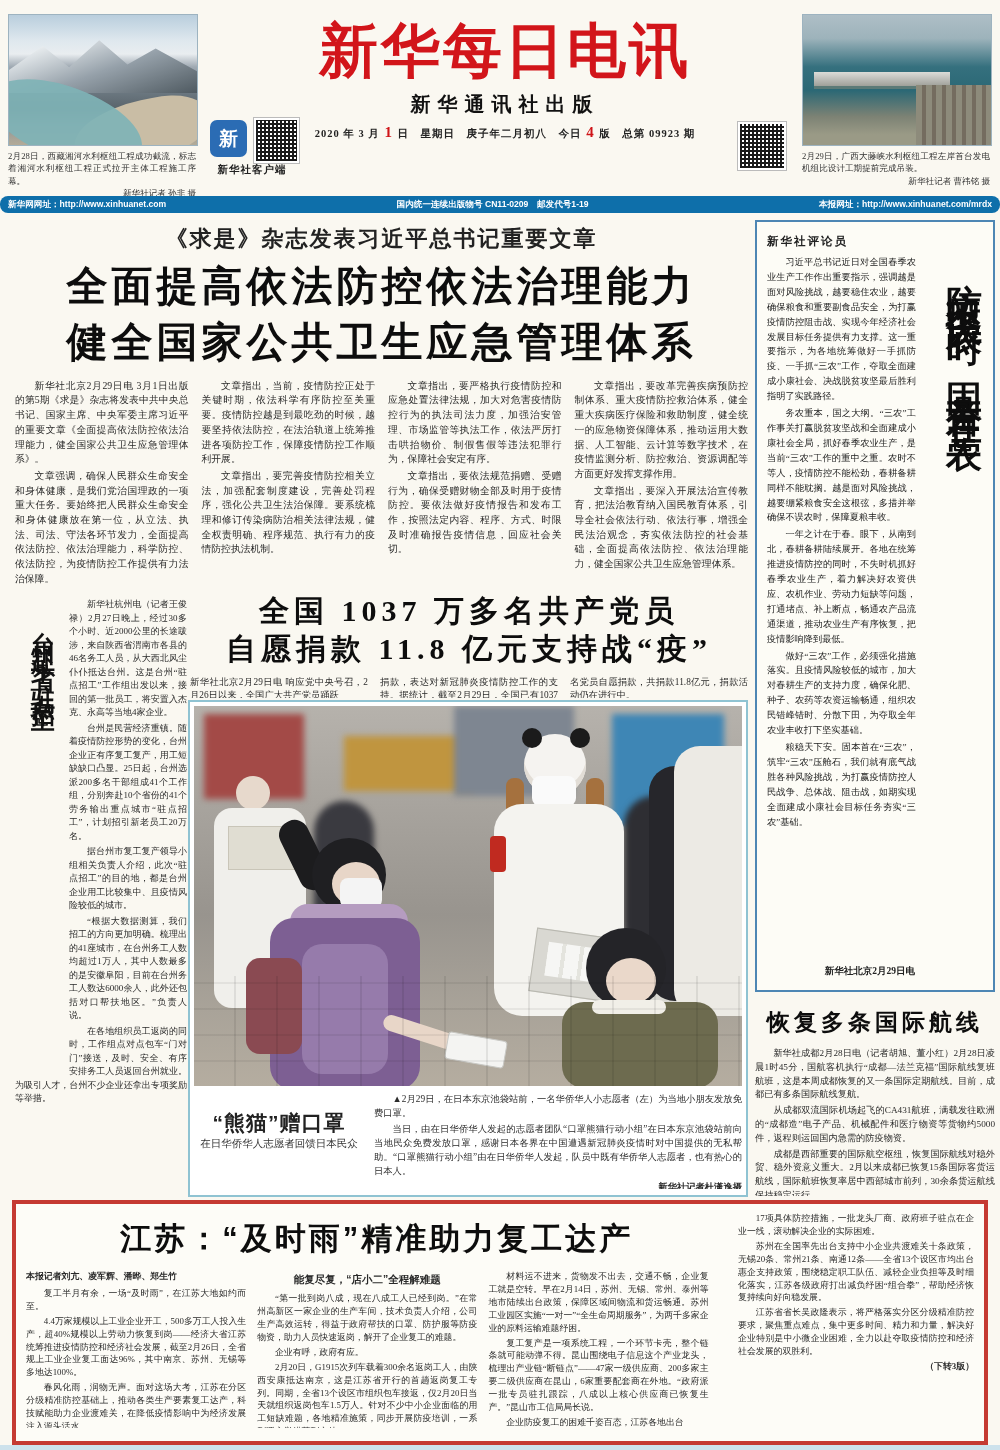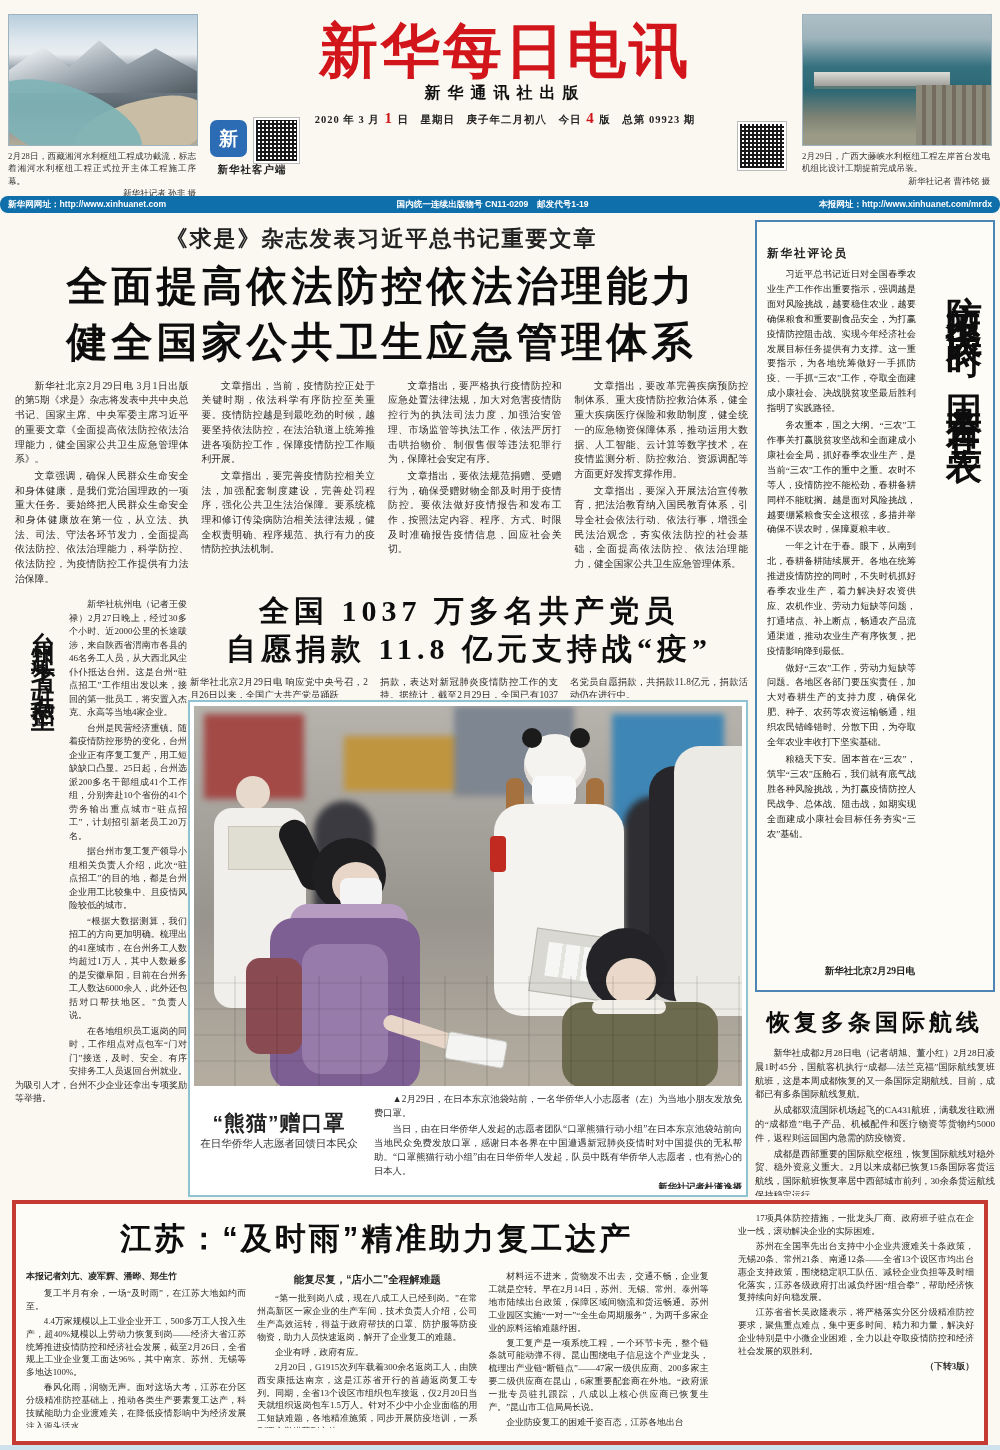--- a/index.html
+++ b/index.html
@@ -21,21 +21,21 @@
   .shore{position:absolute;right:-6%;bottom:-12%;width:72%;height:46%;background:#c9bda5;border-radius:60% 40% 50% 50%;transform:rotate(-12deg);}
   .photoR-bg{position:absolute;inset:0;background:linear-gradient(180deg,#aebec6 0%,#9db3bb 18%,#35707e 40%,#2b6875 58%,#7c8274 78%,#9a9a86 92%);}
   .dam{position:absolute;left:6%;top:44%;width:72%;height:11%;background:linear-gradient(180deg,#dcdcd8,#9fa09a);box-shadow:0 3px 0 #5c7a77;}
   .city{position:absolute;right:0;top:54%;width:40%;height:46%;background:repeating-linear-gradient(90deg,#8d8b7b 0 6px,#746c5f 6px 10px);}
   .top-caption{position:absolute;top:150px;width:188px;font-size:8.6px;line-height:1.45;text-align:justify;color:#333;}
   #capL{left:8px;} #capR{left:802px;}
   .credit{display:block;text-align:right;font-weight:normal;}
 
   .masthead{position:absolute;left:215px;top:22px;width:580px;text-align:center;}
   .mast-title{font-size:59px;line-height:1.0;font-weight:900;color:#d2151a;letter-spacing:3px;font-family:Liberation Sans, sans-serif;}
-  .publisher{margin-top:2px;font-size:16px;font-weight:bold;letter-spacing:7px;color:#111;}
+  .publisher{margin-top:10px;font-size:20px;font-weight:bold;letter-spacing:7px;color:#111;}
   .dateline{margin-top:6px;font-size:10.5px;font-weight:bold;color:#222;letter-spacing:1px;}
   .red-num{color:#cf1418;font-size:15px;font-weight:bold;padding:0 1px;}
 
   .qr{background:
       repeating-linear-gradient(0deg,#1a1a1a 0 2px,transparent 2px 4px),
       repeating-linear-gradient(90deg,#1a1a1a 0 2px,#fff 2px 4px);
       border:2px solid #fff;outline:1px solid #bbb;}
   #appIcon{left:210px;top:120px;width:37px;height:37px;background:#2b6cb4;border-radius:7px;color:#fff;
            display:flex;align-items:center;justify-content:center;font-size:19px;font-weight:bold;}
   #qrA{left:254px;top:118px;width:41px;height:41px;}
@@ -71,21 +71,21 @@
   .blurred{filter:blur(3px);}
   .cap-row{display:flex;margin-top:7px;height:96px;overflow:hidden;}
   .cap-left{width:170px;text-align:center;}
   .cap-title{font-size:21px;font-weight:900;margin-top:16px;letter-spacing:1px;}
   .cap-sub{font-size:10.5px;color:#333;}
   .cap-right{flex:1;font-size:9.3px;line-height:1.5;color:#2a2a2a;padding-left:10px;}
   .cap-credit{text-align:right;font-weight:bold;}
 
   
   #editorial{left:755px;top:220px;width:240px;height:772px;border:2px solid #4d86b4;background:#fdfcf6;
-             padding:24px 10px;box-sizing:border-box;}
+             padding:12px 10px;box-sizing:border-box;}
   .ed-label{font-size:11.5px;font-weight:bold;letter-spacing:2px;}
   .ed-flex{display:flex;margin-top:6px;height:700px;}
   .ed-body{flex:1;font-size:9.2px;line-height:1.62;overflow:hidden;padding-right:7px;color:#222;}
   .ed-title{width:60px;writing-mode:vertical-rl;font-size:36px;font-weight:900;letter-spacing:9px;color:#0d0d0d;line-height:1.05;}
   .ed-date{position:absolute;right:78px;bottom:12px;width:140px;text-align:right;font-weight:bold;font-size:9.5px;background:#fdfcf6;}
 
   
   #aviation{left:755px;top:1004px;width:240px;height:192px;overflow:hidden;}
   .av-h{text-align:center;font-size:23px;font-weight:900;letter-spacing:4px;line-height:1.65;color:#0d0d0d;}
   .av-body{margin-top:5px;font-size:9.2px;line-height:1.5;color:#2a2a2a;}
@@ -239,21 +239,21 @@
     </div>
   </div>
 
   <div id="editorial" class="abs">
     <div class="ed-label sans">新华社评论员</div>
     <div class="ed-flex">
       <div class="ed-body just">
         <p class="p">习近平总书记近日对全国春季农业生产工作作出重要指示，强调越是面对风险挑战，越要稳住农业，越要确保粮食和重要副食品安全，为打赢疫情防控阻击战、实现今年经济社会发展目标任务提供有力支撑。这一重要指示，为各地统筹做好一手抓防疫、一手抓“三农”工作，夺取全面建成小康社会、决战脱贫攻坚最后胜利指明了实践路径。</p>
         <p class="p">务农重本，国之大纲。“三农”工作事关打赢脱贫攻坚战和全面建成小康社会全局，抓好春季农业生产，是当前“三农”工作的重中之重。农时不等人，疫情防控不能松劲，春耕备耕同样不能耽搁。越是面对风险挑战，越要绷紧粮食安全这根弦，多措并举确保不误农时，保障夏粮丰收。</p>
         <p class="p">一年之计在于春。眼下，从南到北，春耕备耕陆续展开。各地在统筹推进疫情防控的同时，不失时机抓好春季农业生产，着力解决好农资供应、农机作业、劳动力短缺等问题，打通堵点、补上断点，畅通农产品流通渠道，推动农业生产有序恢复，把疫情影响降到最低。</p>
-        <p class="p">做好“三农”工作，劳动力短缺等问题。各地区各部门要压实责任，加大对春耕生产的支持力度，确保化肥、种子、农药等农资运输畅通，组织农民错峰错时、分散下田，为夺取全年农业丰收打下坚实基础。</p>
+        <p class="p">做好“三农”工作，必须强化措施落实。且疫情风险较低的城市，加大对春耕生产的支持力度，确保化肥、种子、农药等农资运输畅通，组织农民错峰错时、分散下田，为夺取全年农业丰收打下坚实基础。</p>
         <p class="p">粮稳天下安。固本首在“三农”，筑牢“三农”压舱石，我们就有底气战胜各种风险挑战，为打赢疫情防控人民战争、总体战、阻击战，如期实现全面建成小康社会目标任务夯实“三农”基础。</p>
       </div>
       <div class="ed-title sans">防疫不误农时，固本首在『三农』</div>
     </div>
     <div class="ed-date">新华社北京2月29日电</div>
   </div>
 
   <div id="aviation" class="abs">
     <div class="av-h sans">恢复多条国际航线</div>
     <div class="av-body just">

